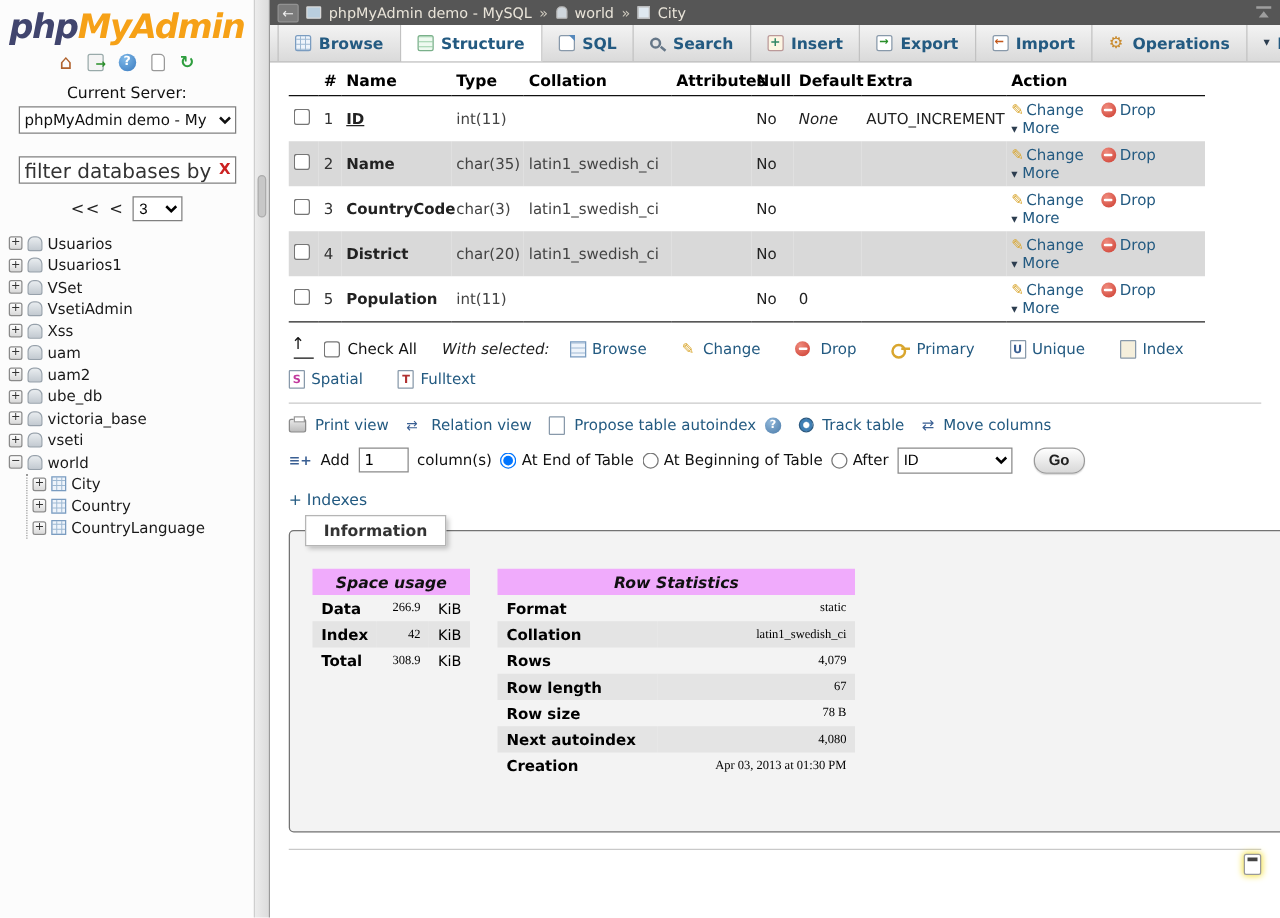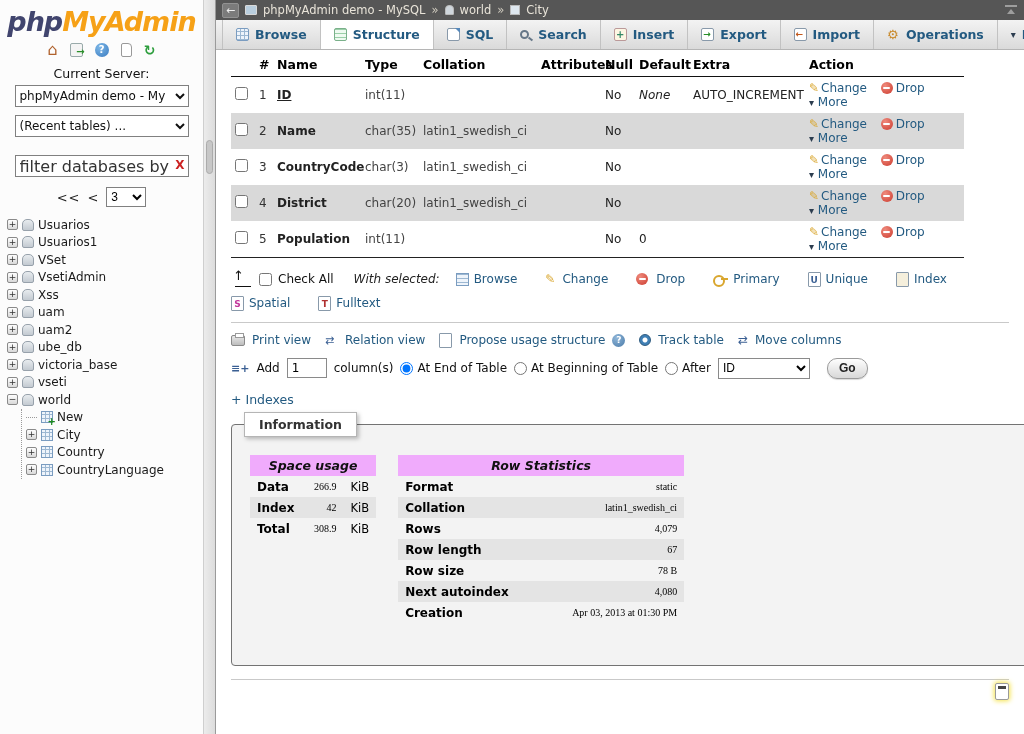--- a/index.html
+++ b/index.html
@@ -157,23 +157,20 @@
     <span class="nicon home-g">⌂</span>
     <span class="nicon doorpage"></span>
     <span class="nicon helpdot">?</span>
     <span class="nicon pagei"></span>
     <span class="nicon refresh-g">↻</span>
   </div>
   <div class="cslabel">Current Server:</div>
   <select class="sb-select">
     <option>phpMyAdmin demo - My</option>
   </select>
-  <select class="sb-select second">
-    <option>(Recent tables) ...</option>
-  </select>
   <div class="filterwrap">
     <input type="text" placeholder="filter databases by name" style="">
     <span class="filterx">X</span>
   </div>
   <div class="pager">
     <span class="pg">&lt;&lt;</span>
     <span class="pg">&lt;</span>
     <select><option>3</option></select>
   </div>
 
@@ -227,25 +224,20 @@
       <span class="expander">+</span>
       <span class="dbicon"></span>
       <span class="tlabel">vseti</span>
     </div>
     <div class="titem">
       <span class="expander">−</span>
       <span class="dbicon"></span>
       <span class="tlabel">world</span>
     </div>
     <div class="children">
-      <div class="titem">
-        <span class="noexp"></span>
-        <span class="tblicon newicon"></span>
-        <span class="tlabel">New</span>
-      </div>
       <div class="titem">
         <span class="expander">+</span>
         <span class="tblicon"></span>
         <span class="tlabel">City</span>
       </div>
       <div class="titem">
         <span class="expander">+</span>
         <span class="tblicon"></span>
         <span class="tlabel">Country</span>
       </div>
@@ -464,21 +456,21 @@
       <span class="toollink">
           <span class="printer"></span>
           <span>Print view</span>
         </span>
       <span class="toollink">
           <span class="rel-icon">⇄</span>
           <span>Relation view</span>
         </span>
       <span class="toollink">
           <span class="mini-doc"></span>
-          <span>Propose usage structure</span>
+          <span>Propose table autoindex</span>
           <span class="helpbadge">?</span>
         </span>
       <span class="toollink">
           <span class="track-icon"></span>
           <span>Track table</span>
         </span>
       <span class="toollink">
           <span class="move-icon">⇄</span>
           <span>Move columns</span>
         </span>

